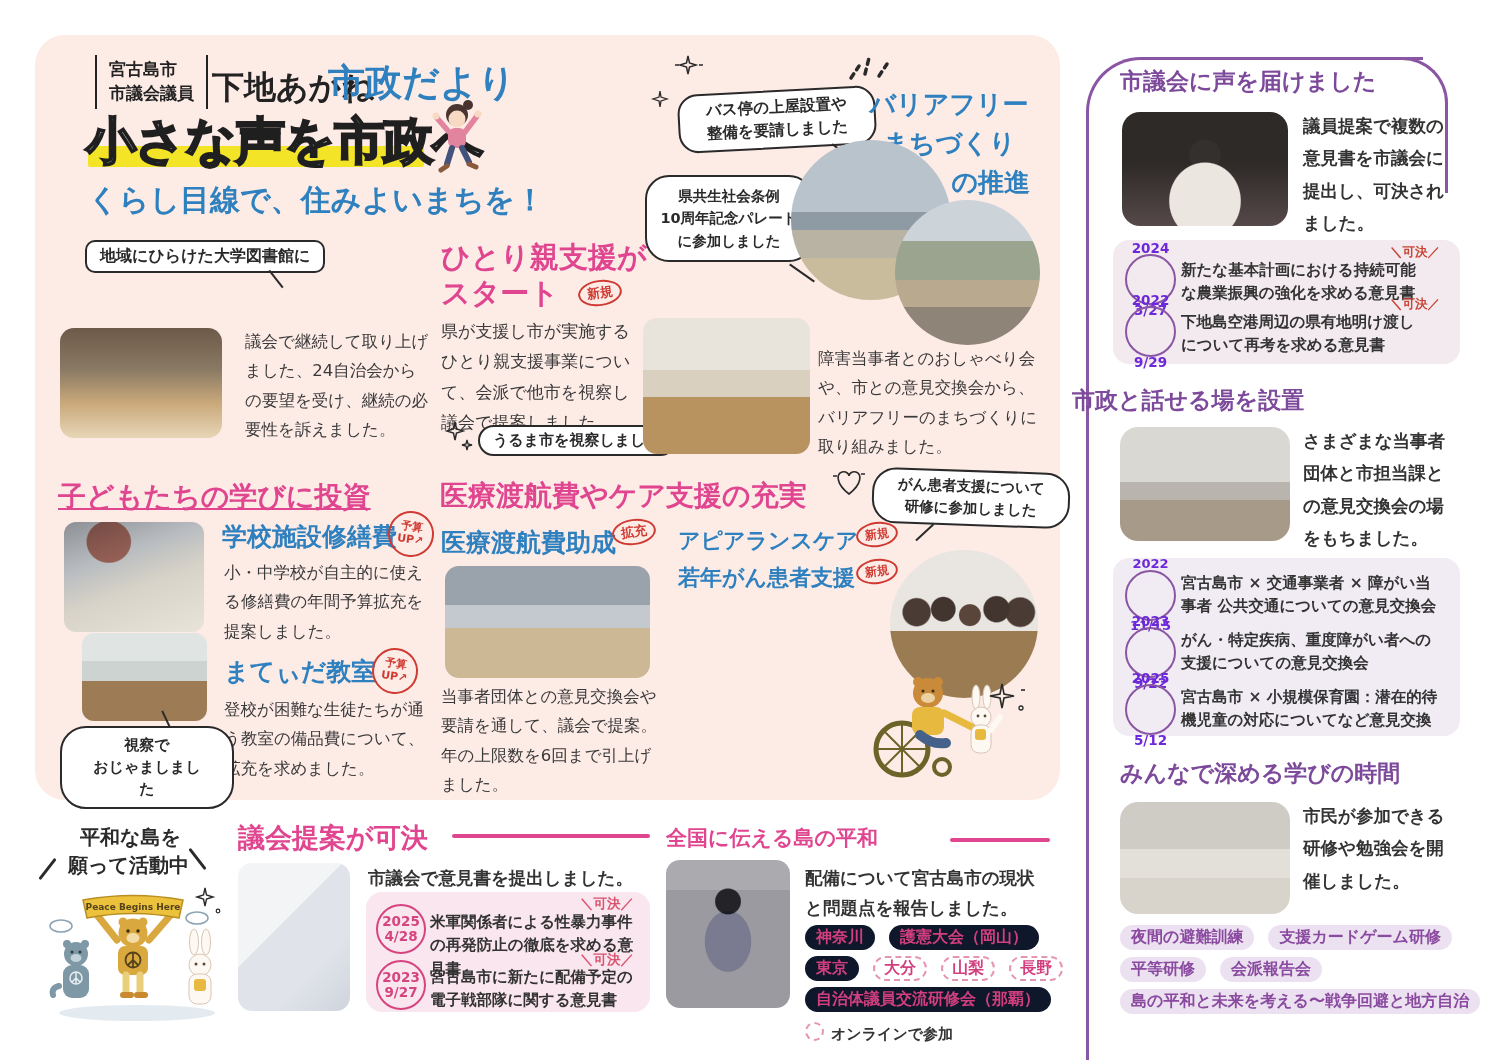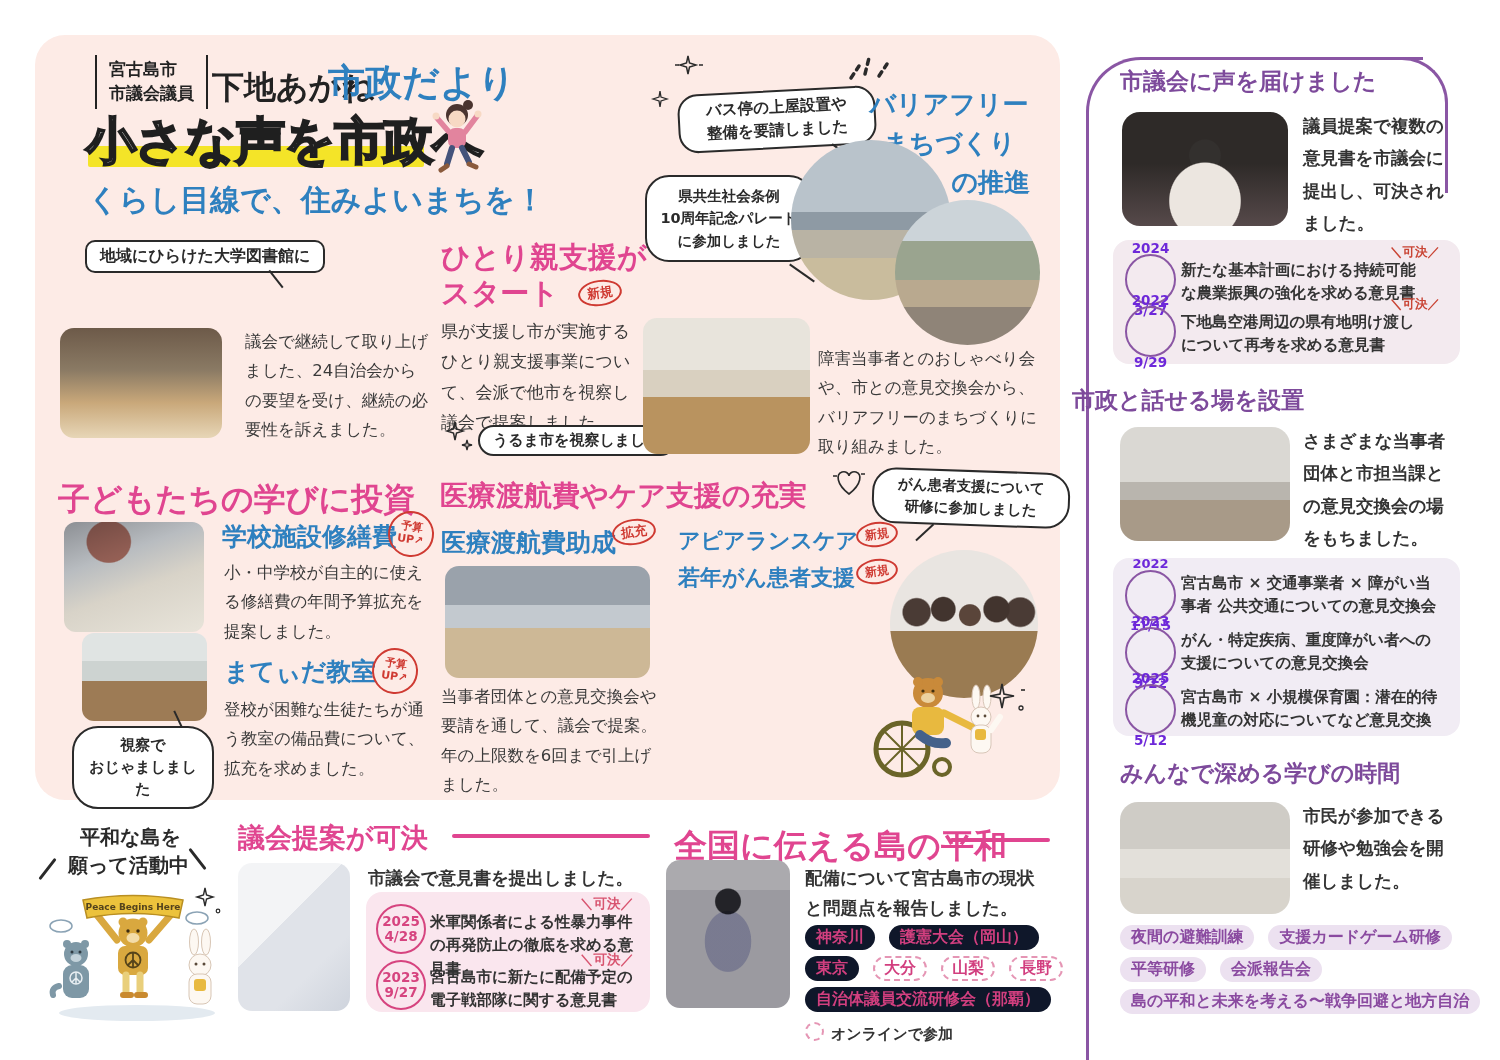--- a/index.html
+++ b/index.html
@@ -110,36 +110,36 @@
 
   <div class="abs blue-h nowrap" style="left:88px;top:180px;font-size:30px;">くらし目線で、住みよいまちを！</div>
 
   <div class="abs bubble nowrap" style="left:85px;top:240px;">
     <span>地域にひらけた大学図書館に</span>
     <span class="tail" style="left:178px;top:36px;width:22px;transform:rotate(52deg);"></span>
   </div>
   <div class="abs photo ph-library" style="left:60px;top:328px;width:162px;height:110px;"></div>
   <div class="abs body-t" style="left:245px;top:327px;width:188px;">議会で継続して取り上げました、24自治会からの要望を受け、継続の必要性を訴えました。</div>
 
-  <div class="abs pink-h nowrap" style="left:58px;top:478px;font-size:32px;">子どもたちの学びに投資</div>
+  <div class="abs pink-h nowrap" style="left:58px;top:478px;font-size:28px;text-decoration:underline;">子どもたちの学びに投資</div>
   <div class="abs photo ph-school" style="left:64px;top:522px;width:140px;height:110px;border-radius:12px;"></div>
   <div class="abs blue-h nowrap" style="left:222px;top:520px;font-size:25px;">学校施設修繕費</div>
   <div class="abs stamp-round" style="left:388px;top:511px;">
     <span>予算</span>
     <span>UP↗</span>
   </div>
   <div class="abs body-t" style="left:224px;top:558px;width:205px;">小・中学校が自主的に使える修繕費の年間予算拡充を提案しました。</div>
   <div class="abs photo ph-class" style="left:82px;top:633px;width:125px;height:88px;border-radius:12px;"></div>
   <div class="abs blue-h nowrap" style="left:224px;top:655px;font-size:25px;">まてぃだ教室</div>
   <div class="abs stamp-round" style="left:372px;top:648px;">
     <span>予算</span>
     <span>UP↗</span>
   </div>
   <div class="abs body-t" style="left:224px;top:695px;width:215px;">登校が困難な生徒たちが通う教室の備品費について、拡充を求めました。</div>
-  <div class="abs bubble bubble-round" style="left:72px;top:726px;width:122px;font-size:15px;line-height:1.45;padding:7px 8px;text-align:center;">
+  <div class="abs bubble bubble-round" style="left:60px;top:726px;width:122px;font-size:15px;line-height:1.45;padding:7px 24px;text-align:center;">
     <div>視察で</div>
     <div>おじゃましました</div>
     <span class="tail" style="left:95px;top:-10px;width:18px;transform:rotate(65deg);"></span>
   </div>
 
   <div class="abs pink-h nowrap" style="left:441px;top:238px;font-size:29px;">ひとり親支援が</div>
   <div class="abs pink-h nowrap" style="left:441px;top:274px;font-size:29px;">スタート</div>
   <div class="abs stamp-oval" style="left:578px;top:280px;">新規</div>
   <div class="abs body-t" style="left:441px;top:316px;width:190px;font-size:17px;">県が支援し市が実施するひとり親支援事業について、会派で他市を視察し議会で提案しました。</div>
   <svg class="abs" style="left:443px;top:420px;" width="32" height="34" viewBox="0 0 32 34">
@@ -289,21 +289,21 @@
   </div>
   <div class="abs badge-k rose nowrap" style="left:580px;top:895px;">＼可決／</div>
   <div class="abs" style="left:430px;top:911px;width:216px;font-size:15.5px;line-height:1.5;font-weight:600;color:#333;">米軍関係者による性暴力事件の再発防止の徹底を求める意見書</div>
   <div class="abs dcirc pink" style="left:376px;top:960px;">
     <span>2023</span>
     <span>9/27</span>
   </div>
   <div class="abs badge-k rose nowrap" style="left:580px;top:951px;">＼可決／</div>
   <div class="abs" style="left:430px;top:966px;width:216px;font-size:15.5px;line-height:1.5;font-weight:600;color:#333;">宮古島市に新たに配備予定の電子戦部隊に関する意見書</div>
 
-  <div class="abs pink-h nowrap" style="left:666px;top:824px;font-size:33px;margin-left:8px;">全国に伝える島の平和</div>
+  <div class="abs pink-h nowrap" style="left:666px;top:824px;font-size:21px;">全国に伝える島の平和</div>
   <div class="abs hline" style="left:950px;top:838px;width:100px;"></div>
   <div class="abs photo ph-podium" style="left:666px;top:860px;width:124px;height:148px;"></div>
   <div class="abs" style="left:805px;top:864px;width:242px;font-size:17.5px;line-height:1.7;font-weight:600;color:#333;">配備について宮古島市の現状と問題点を報告しました。</div>
   <div class="abs" style="left:805px;top:925px;">
     <span class="pill pill-pink">神奈川</span>
     <span class="pill pill-pink">護憲大会（岡山）</span>
   </div>
   <div class="abs" style="left:805px;top:956px;">
     <span class="pill pill-pink">東京</span>
     <span class="pill pill-pink-dot">大分</span>

